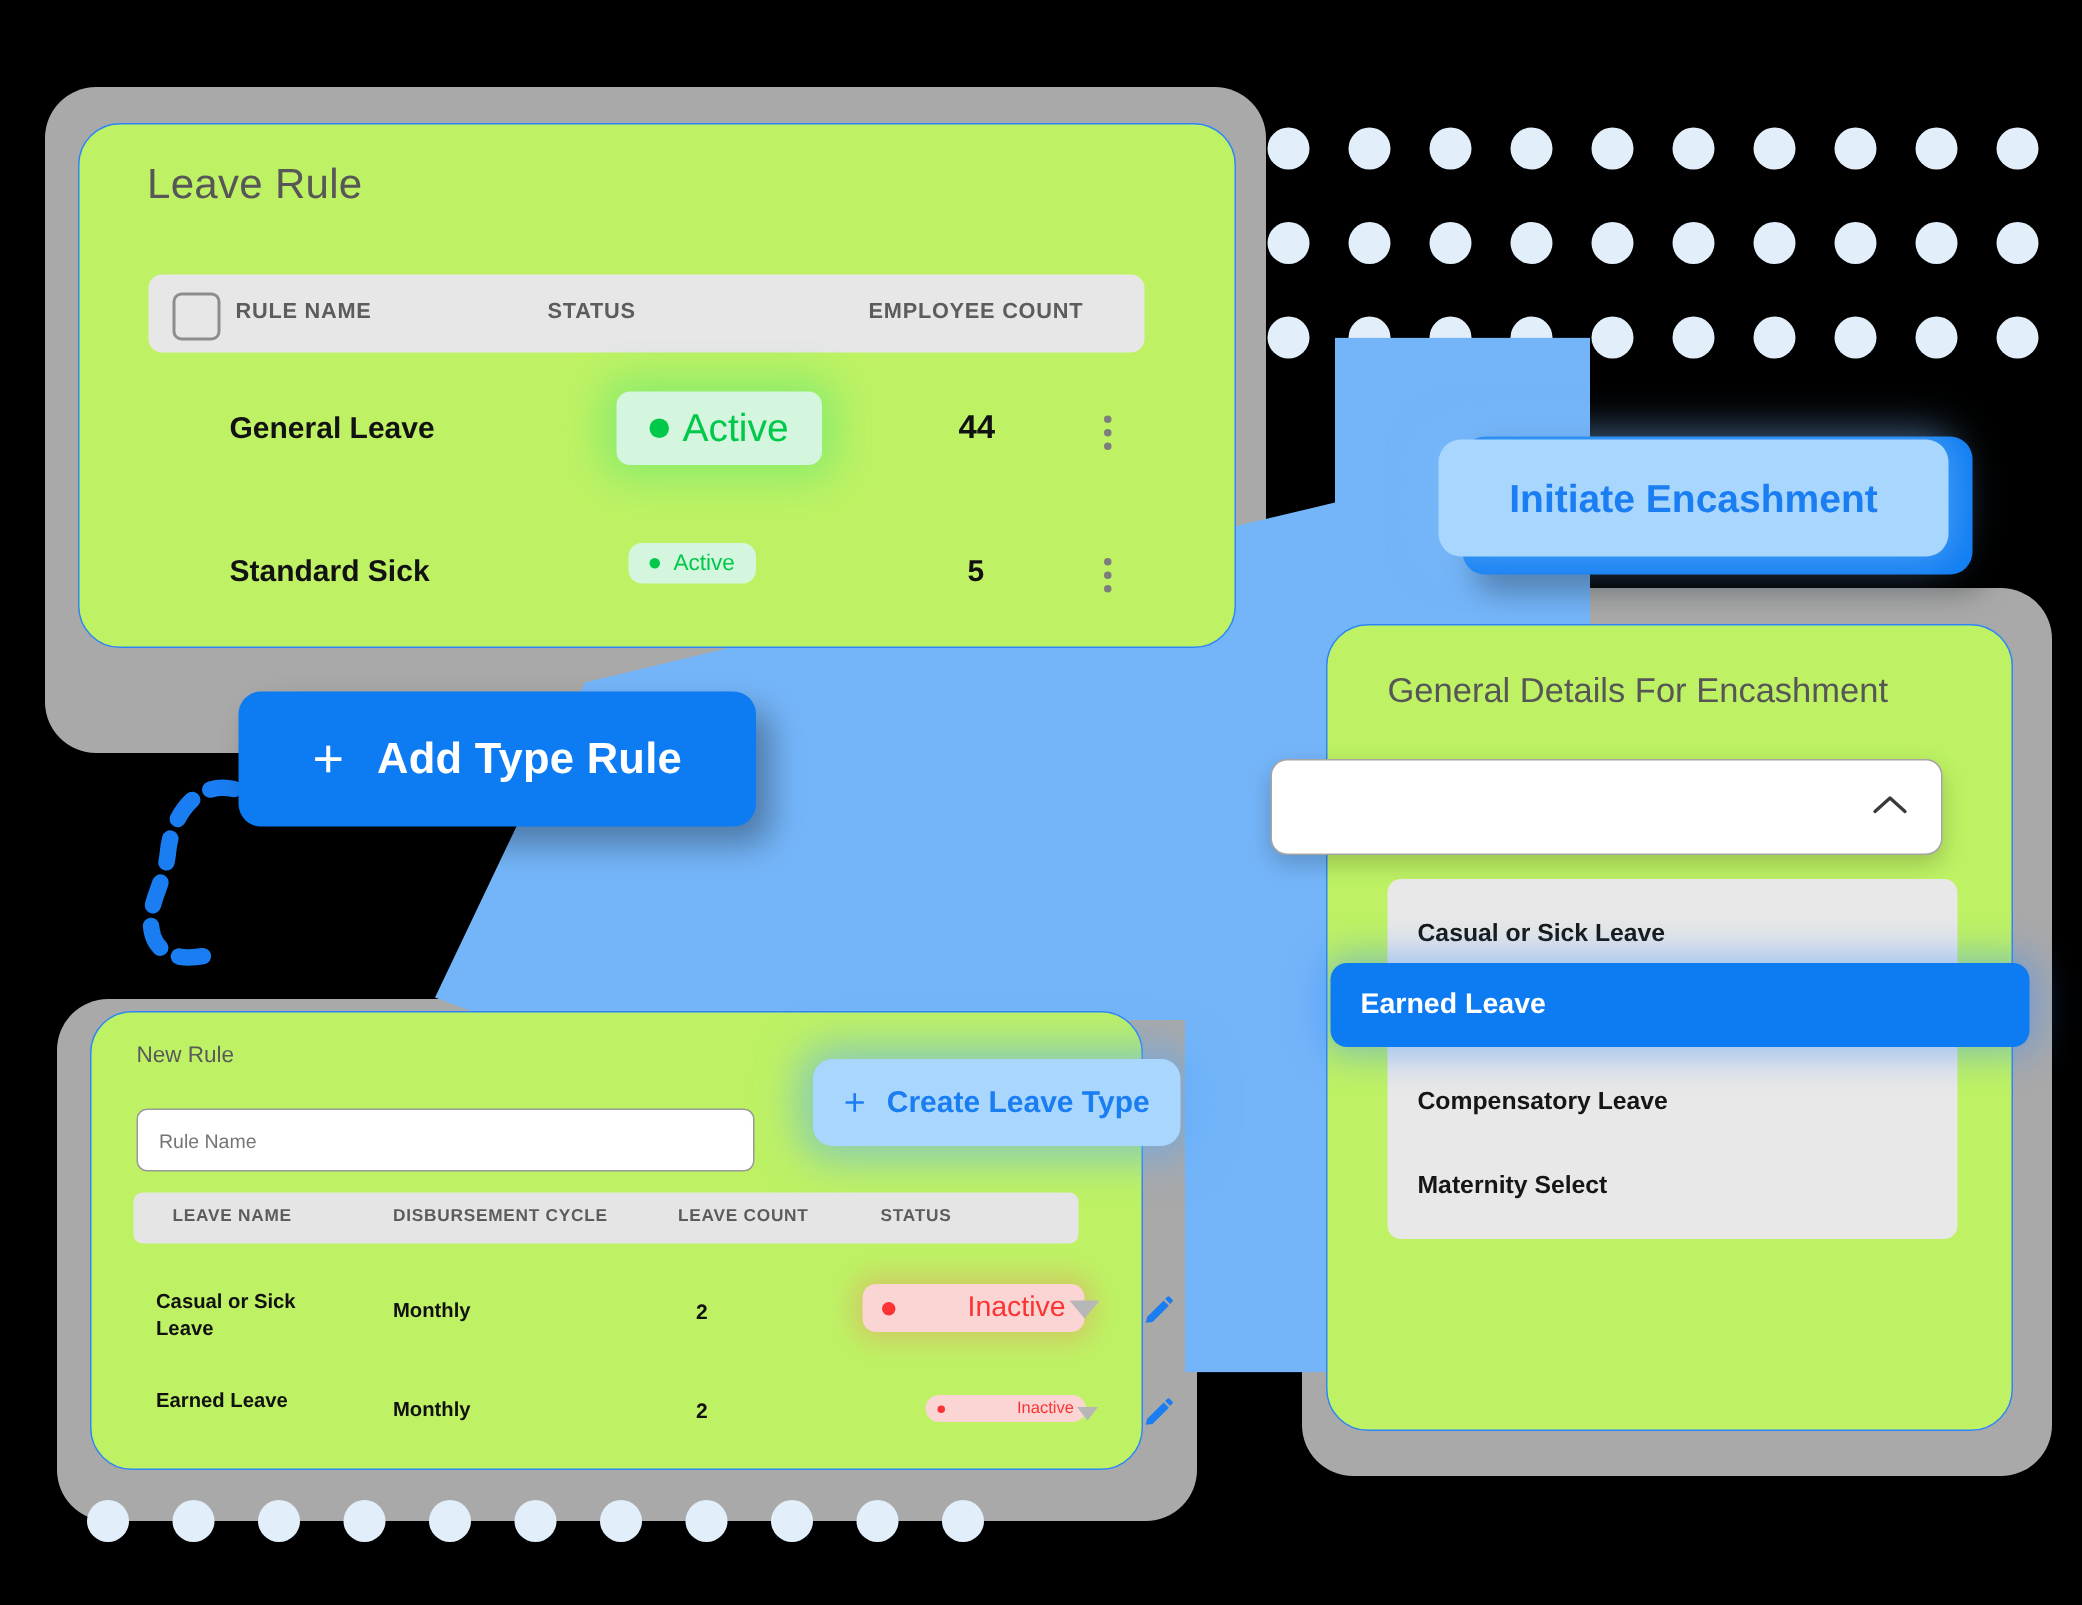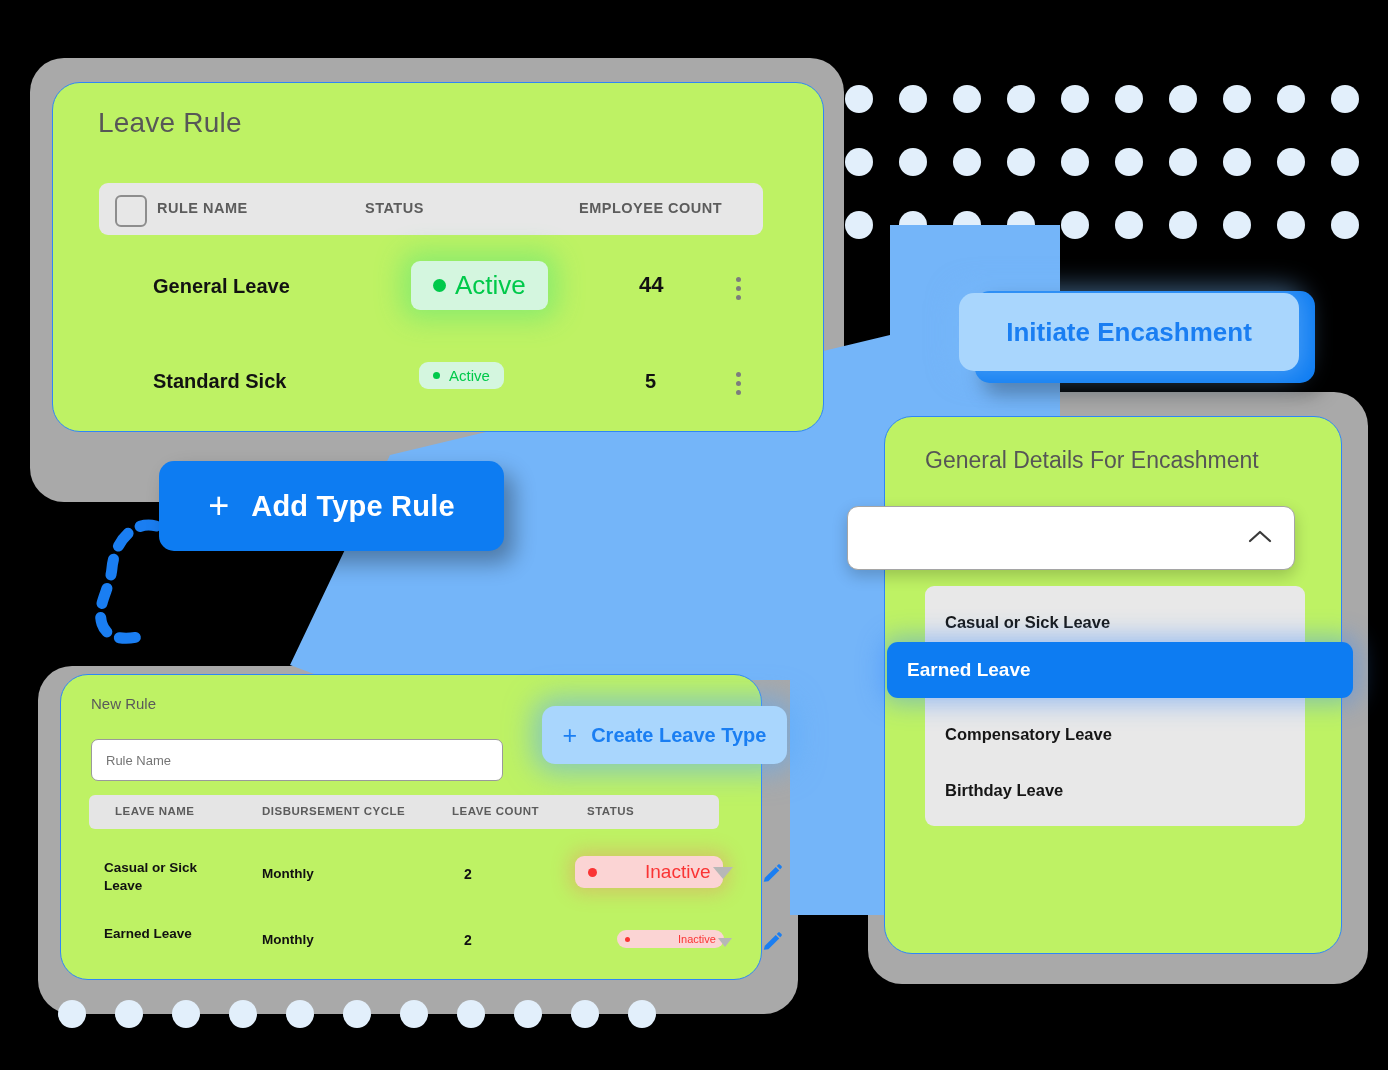--- a/index.html
+++ b/index.html
@@ -295,18 +295,18 @@
         <span>Casual or Sick Leave</span>
       </div>
       <div class="encash-option selected" style="top:56px">
         <span>Earned Leave</span>
       </div>
       <div class="encash-option" style="visibility:hidden"></div>
       <div class="encash-option">
         <span>Compensatory Leave</span>
       </div>
       <div class="encash-option">
-        <span>Birthday Leave</span>
+        <span>Maternity Select</span>
       </div>
     </div>
   </div>
 
 </div>
 
 </body></html>

